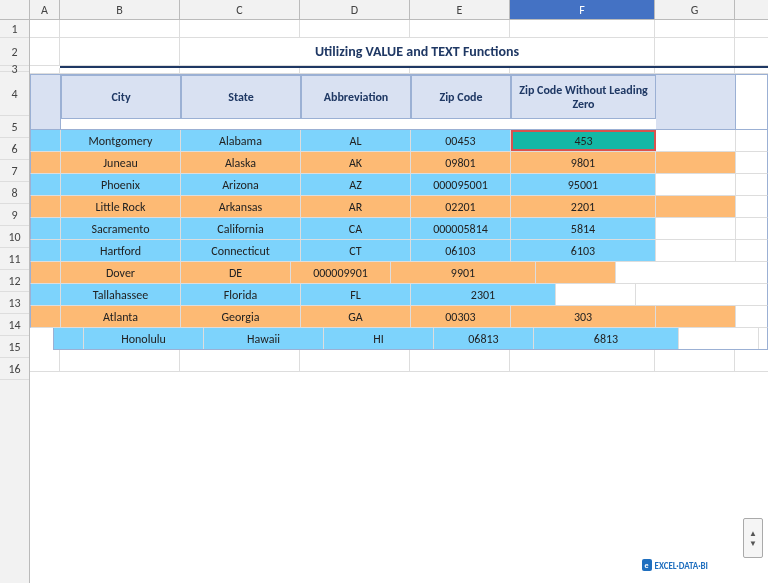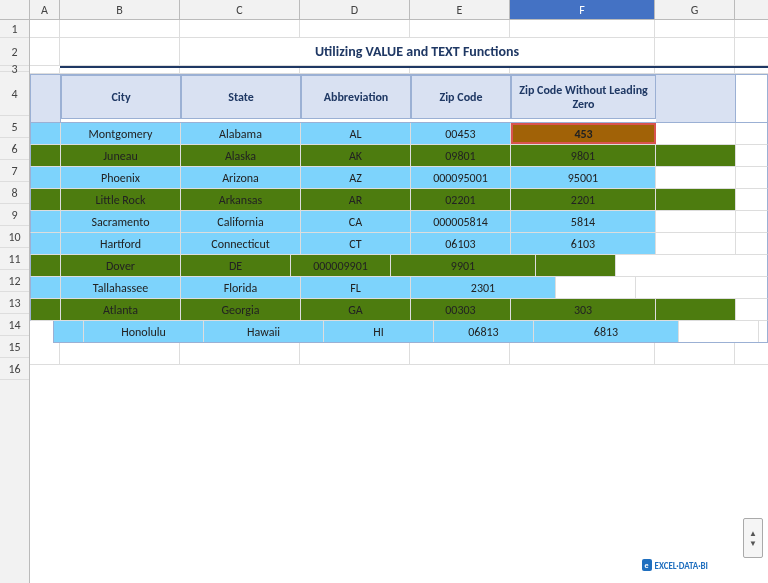--- a/index.html
+++ b/index.html
@@ -132,32 +132,32 @@
       border: 1px solid #9bb0d4;
       text-align: center;
       justify-content: center;
       padding: 2px 4px;
       white-space: normal;
       line-height: 1.2;
       height: 44px;
     }
 
     .grid-row.header-data-row {
-      height: 49px;
+      height: 56px;
     }
 
     
     .data-cell-white { background: #7dd3fc; }
-    .data-cell-gray { background: #4d7c0f; }
+    .data-cell-gray { background: #fdba74; }
 
     
     .cell-f5-selected {
       border: 2px solid #d9534f !important;
-      background: #a16207;
-      font-weight: bold;
+      background: #14b8a6;
+      font-weight: normal;
     }
 
     
     .row-1 { height: 18px; }
     
     .row-2 { height: 28px; }
 
     .watermark {
       position: absolute;
       bottom: 12px;

